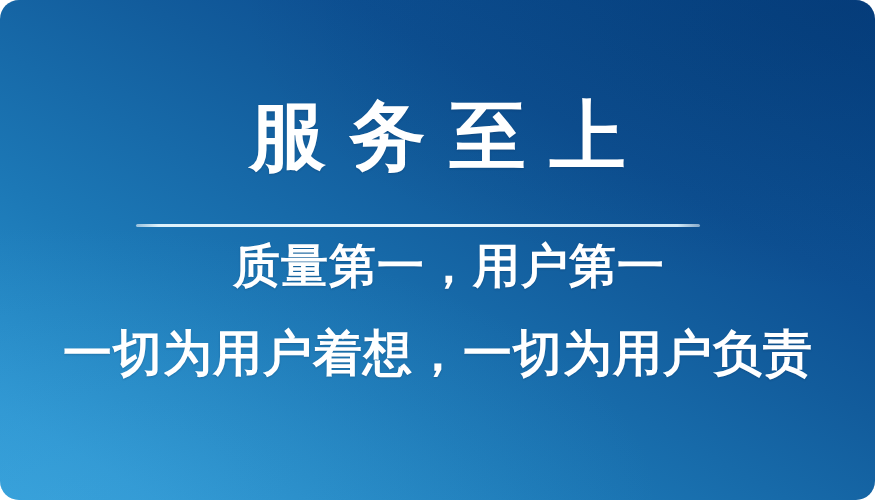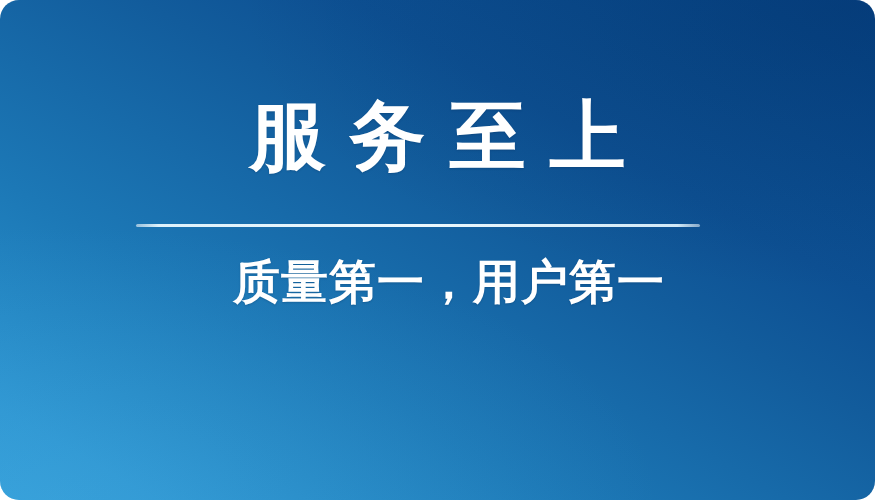--- a/index.html
+++ b/index.html
@@ -91,30 +91,31 @@
     text-align: center;
     color: #ffffff;
     font-size: 47px;
     line-height: 1.0;
     font-weight: 700;
     white-space: nowrap;
     letter-spacing: 1px;
     text-indent: 1px;
     text-shadow: 0 1px 2px rgba(0,30,70,0.22);
   }
-  #subline-1 { top: 258px; padding-left: 22px; }
+  #subline-1 { top: 242px; padding-left: 22px; }
   #subline-2 { top: 329px; font-size: 49px; }
 </style>
 </head>
 <body>
 
 <div id="banner">
   <div class="content">
 
     <div id="headline">服务至上</div>
 
     <div id="divider"></div>
 
     <div class="subline" id="subline-1">质量第一，用户第一</div>
 
+    <div class="subline" id="subline-2">一切为用户着想，一切为用户负责</div>
 
   </div>
 </div>
 
 </body></html>

